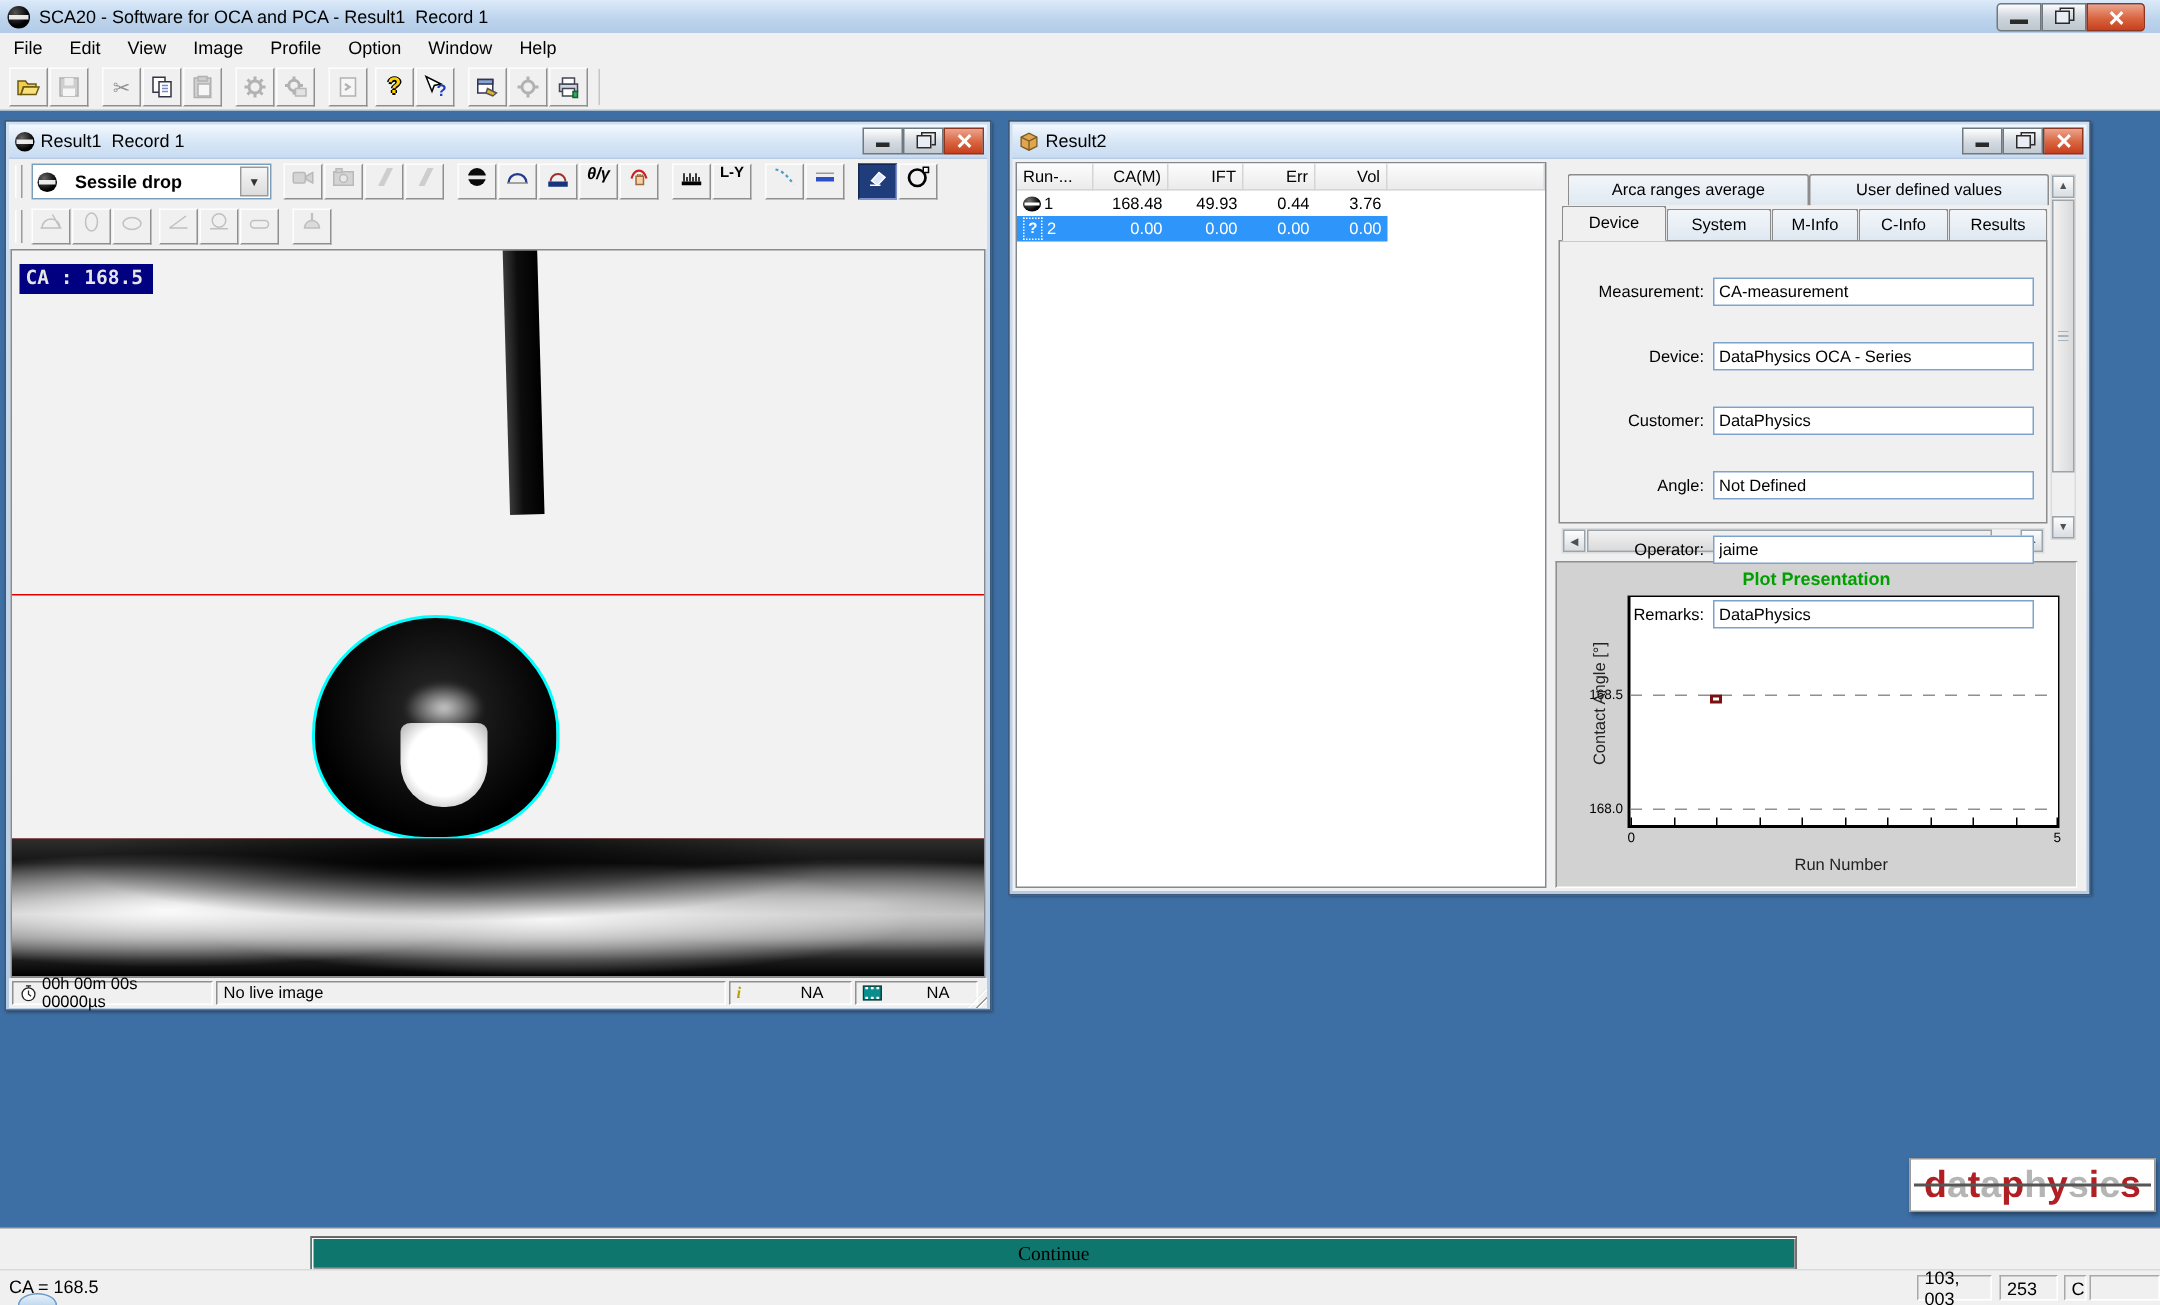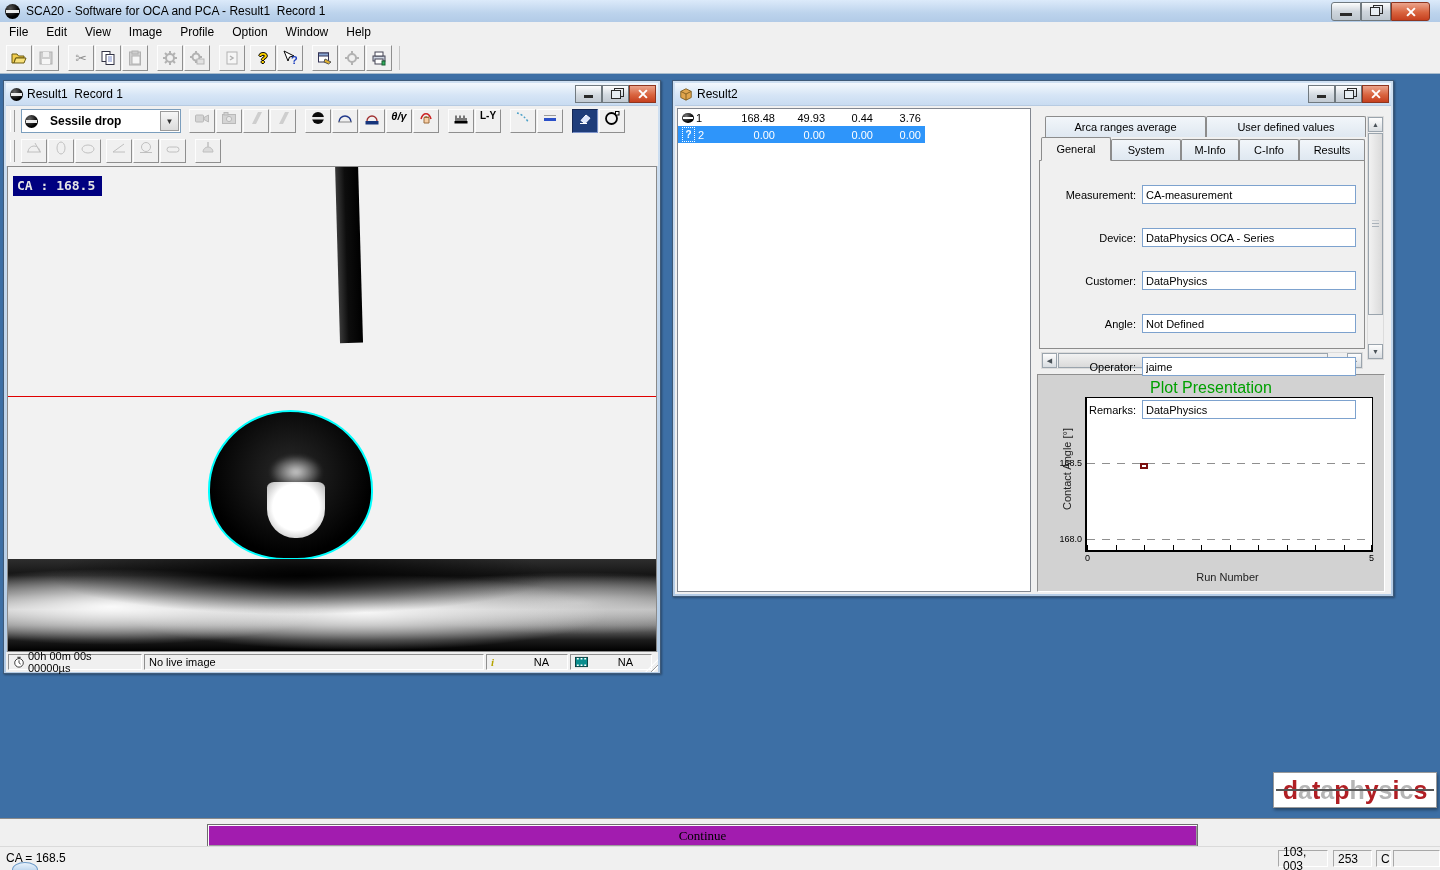--- a/index.html
+++ b/index.html
@@ -131,41 +131,41 @@
   .sb-h{position:absolute;height:17px;background:#f0f0f0;border:1px solid #dcdcdc;box-sizing:border-box;}
   .sb-btn{position:absolute;background:linear-gradient(#fdfdfd,#d9dde1);border:1px solid #9aa4ad;
     display:flex;align-items:center;justify-content:center;font-size:7px;color:#4a5258;box-sizing:border-box;}
   .sb-thumb{position:absolute;background:linear-gradient(90deg,#f2f2f2,#dadada);border:1px solid #9aa4ad;box-sizing:border-box;}
   .sb-thumb.h{background:linear-gradient(#f2f2f2,#dadada);}
   .thumb-grip{position:absolute;left:3px;right:3px;top:50%;height:7px;transform:translateY(-50%);
     background:repeating-linear-gradient(180deg,#aab2ba 0 1px,transparent 1px 3px);}
 
   
   .plotpanel{position:absolute;background:#d2d2d2;border:1px solid;border-color:#8f8f8f #fff #fff #8f8f8f;box-sizing:border-box;}
-  .plot-title{position:absolute;left:0;right:0;top:4px;text-align:center;font-weight:normal;font-size:16px;}
+  .plot-title{position:absolute;left:0;right:0;top:4px;text-align:center;font-weight:bold;font-size:12px;}
   .plot-area{position:absolute;background:#fff;border:1px solid #000;border-left-width:2px;border-bottom-width:2px;}
   .gridline{position:absolute;left:0;right:0;height:1px;
     background:repeating-linear-gradient(90deg,#8f8f8f 0 8px,transparent 8px 15px);}
   .ytick-label{position:absolute;left:-5px;transform:translate(-100%,-50%);font-size:9px;}
   .xtick{position:absolute;bottom:0;width:1px;height:5px;background:#000;}
   .xend{position:absolute;font-size:9px;top:100%;margin-top:3px;}
   .marker{position:absolute;width:8px;height:6px;background:#fff;border:2px solid #7a1010;
     box-sizing:border-box;transform:translate(-50%,-50%);}
   .ylabel{position:absolute;transform:rotate(-90deg);transform-origin:center;font-size:11px;color:#222;}
   .xlabel{position:absolute;text-align:center;font-size:11px;color:#222;}
 
   
   .logo{position:absolute;background:#fff;border:1px solid #9a9a9a;box-shadow:1px 2px 3px rgba(0,0,0,.4);
     display:flex;align-items:center;justify-content:center;}
   .logo-line{position:absolute;left:2px;right:2px;top:16px;height:2px;background:#555;}
   .logo-text{font-size:25px;font-weight:bold;letter-spacing:0px;line-height:1;position:relative;}
 
   
   .continuebar{left:0;top:818px;width:1440px;height:28px;background:#f0f0f0;border-top:1px solid #8a8a8a;}
-  .continuebtn{position:absolute;left:207px;top:5px;width:989px;height:21px;background:#a21caf;
+  .continuebtn{position:absolute;left:207px;top:5px;width:989px;height:21px;background:#0f766e;
     border:1px solid #6e6e6e;box-shadow:inset 1px 1px 0 #fcfcfc, inset -1px -1px 0 #9c9c9c;
     display:flex;align-items:center;justify-content:center;
     font-family:"Liberation Serif",serif;font-size:13px;}
   .statusbar{left:0;top:846px;width:1440px;height:24px;background:#f0f0f0;border-top:1px solid #dadada;}
   .sb-text{position:absolute;left:6px;top:4px;font-size:12px;}
   .sb-cell{position:absolute;top:3px;height:17px;border:1px solid;border-color:#a8a8a8 #fff #fff #a8a8a8;
     box-sizing:border-box;font-size:12px;display:flex;align-items:center;padding:0 4px;}
   .half-drop{position:absolute;left:12px;bottom:-7px;width:24px;height:14px;border-radius:50%;
     border:1px solid #6b9ac9;background:linear-gradient(#e8f2fb,#9cc1e4);}
 
@@ -487,20 +487,28 @@
         <div class="cbtns">
           <div class="cbtn glyph-min"></div>
           <div class="cbtn glyph-restore"></div>
           <div class="cbtn close glyph-x"></div>
         </div>
       </div>
 
       <div style="position:relative;height:488px;background:#f0f0f0;">
 
         <div class="listview" style="left:2px;top:2px;width:354px;height:484px;">
+          <div class="lv-header">
+            <div class="hcell" style="width:51px;">Run-...</div>
+            <div class="hcell num" style="width:50px;">CA(M)</div>
+            <div class="hcell num" style="width:50px;">IFT</div>
+            <div class="hcell num" style="width:48px;">Err</div>
+            <div class="hcell num" style="width:48px;">Vol</div>
+            <div class="hcell" style="flex:1;"></div>
+          </div>
           <div class="lv-row">
             <div class="cell" style="width:51px;">
               <div class="sphere12"></div>
               <span>1</span>
             </div>
             <div class="cell num" style="width:50px;">168.48</div>
             <div class="cell num" style="width:50px;">49.93</div>
             <div class="cell num" style="width:48px;">0.44</div>
             <div class="cell num" style="width:48px;">3.76</div>
           </div>
@@ -511,21 +519,21 @@
             </div>
             <div class="cell num" style="width:50px;">0.00</div>
             <div class="cell num" style="width:50px;">0.00</div>
             <div class="cell num" style="width:48px;">0.00</div>
             <div class="cell num" style="width:48px;">0.00</div>
           </div>
         </div>
 
         <div class="tab" style="left:370px;top:10px;width:161px;">Arca ranges average</div>
         <div class="tab" style="left:531px;top:10px;width:160px;">User defined values</div>
-        <div class="tab active" style="left:366px;top:31px;width:70px;">General</div>
+        <div class="tab active" style="left:366px;top:31px;width:70px;">Device</div>
         <div class="tab" style="left:436px;top:33px;width:70px;">System</div>
         <div class="tab" style="left:506px;top:33px;width:58px;">M-Info</div>
         <div class="tab" style="left:564px;top:33px;width:60px;">C-Info</div>
         <div class="tab" style="left:624px;top:33px;width:66px;">Results</div>
 
         <div class="tabpane" style="left:364px;top:54px;width:326px;height:189px;z-index:2;">
           <div class="frow">
             <span class="flabel">Measurement:</span>
             <input class="field" readonly="" value="CA-measurement" style="">
           </div>

